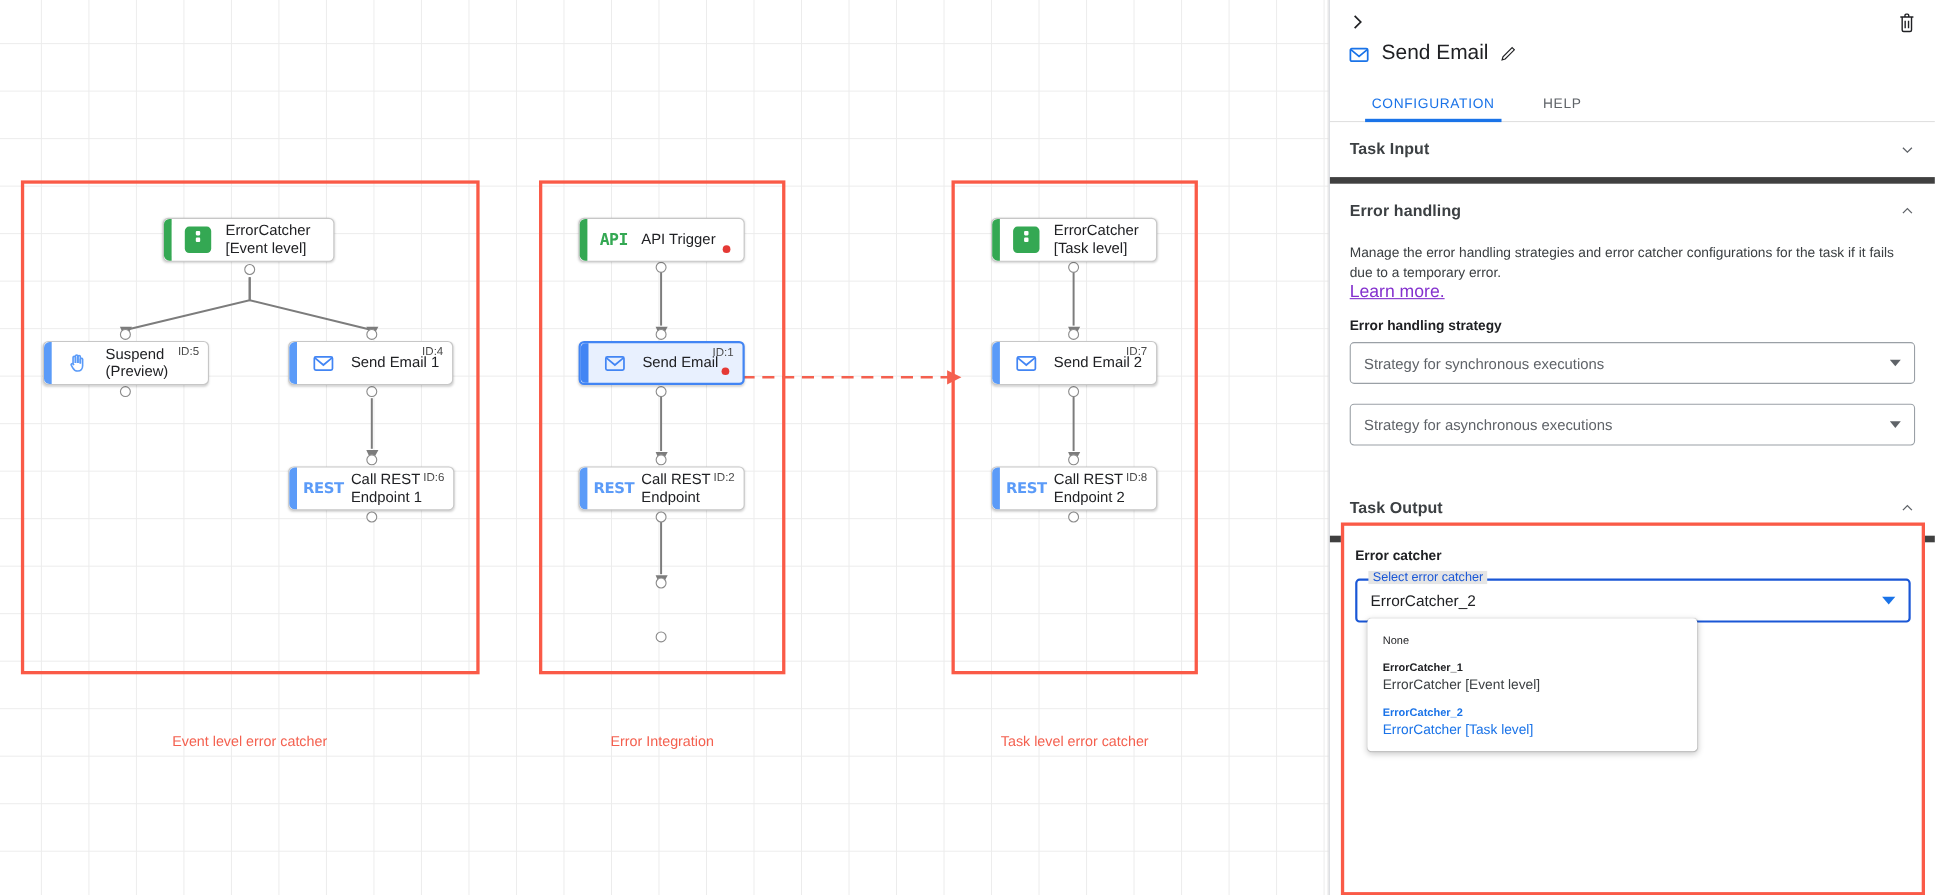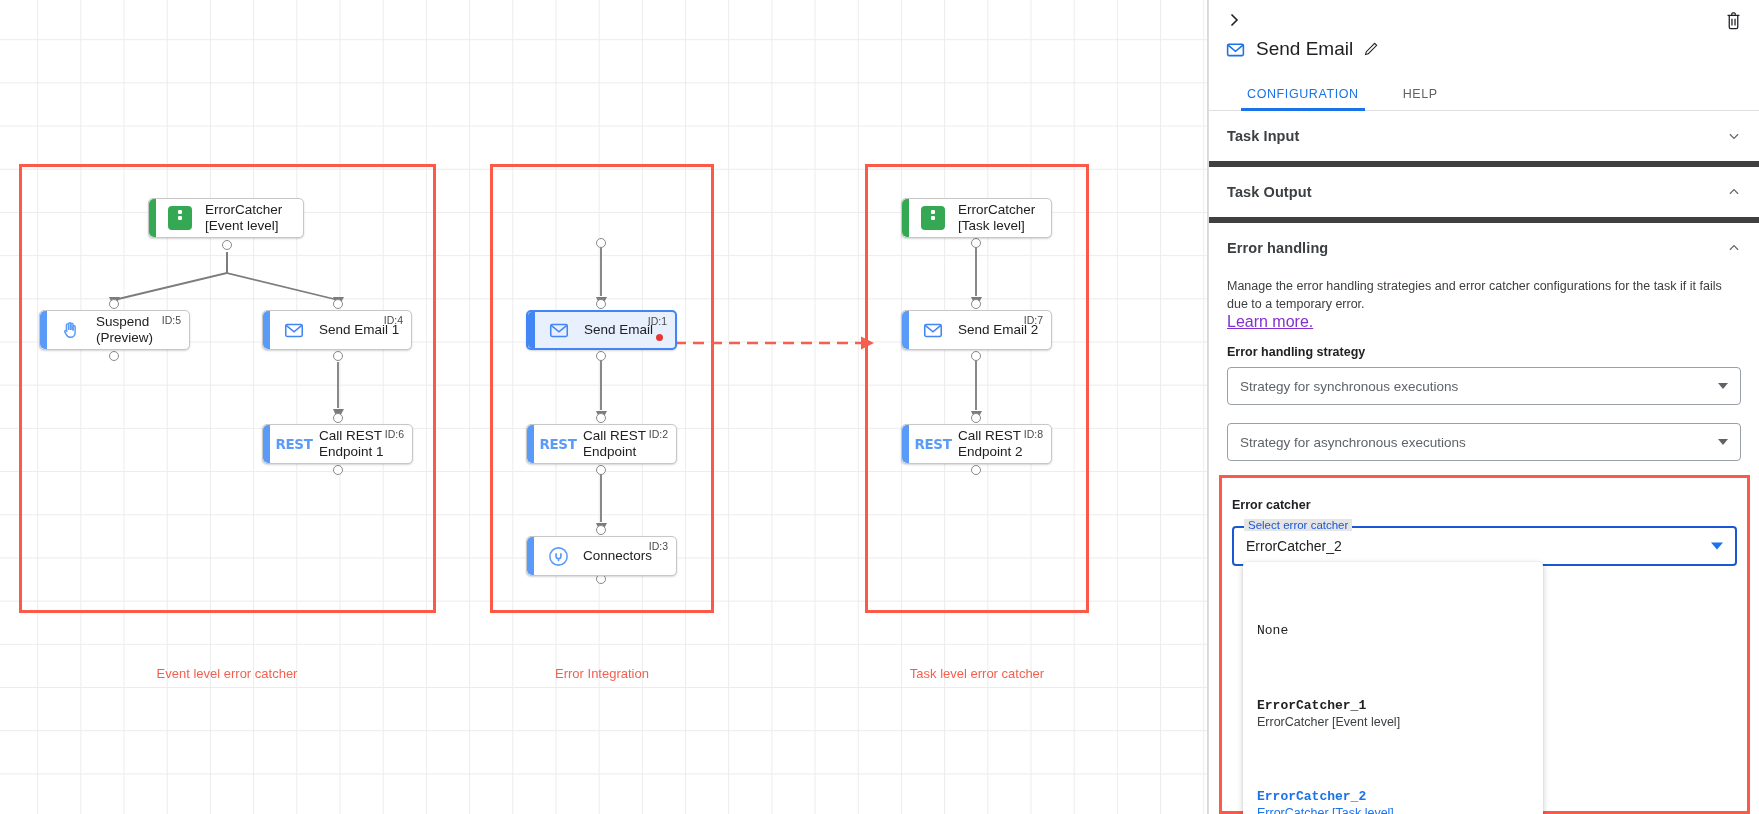--- a/index.html
+++ b/index.html
@@ -208,21 +208,21 @@
     width:0;height:0;border-left:6px solid transparent;border-right:6px solid transparent;
     border-top:7px solid #1a73e8;
   }
   .menu {
     position:absolute; left: 21px; top: 84px; width: 300px; background:#fff;
     border-radius: 4px; box-shadow: 0 2px 6px rgba(0,0,0,.22), 0 0 1px rgba(0,0,0,.2);
     padding: 8px 0 6px 0;
   }
   .menu-item { padding: 7px 14px; cursor:pointer; }
   .mi-title {
-    font-size: 13px; color:#202124; font-family:Liberation Mono, monospace;margin-top:46px;
+    font-size: 10px; color:#202124; font-family:Liberation Sans, sans-serif;
   }
   .mi-title.bold { font-weight:700; }
   .mi-sub {
     font-size: 12.5px; color:#3c4043; margin-top: 2px;
     font-family:"Liberation Sans", sans-serif;
   }
   .menu-item.sel .mi-title, .menu-item.sel .mi-sub { color:#1a73e8; }
   .menu-item.sel .mi-title { font-weight:700; }
   .menu-action {
     padding: 10px 14px 4px 14px; font-size: 12.5px; color:#1a73e8; font-weight:700;
@@ -338,20 +338,28 @@
     <div class="node blue" style="left:262px;top:424px;width:151px;">
       <div class="accent"></div>
       <div class="ico">
           <span class="rest-txt">REST</span>
         </div>
       <div class="ttl">Call REST
 Endpoint 1</div>
       <div class="idtag">ID:6</div>
     </div>
 
+    <div class="node green" style="left:526px;top:198px;width:151px;">
+      <div class="accent"></div>
+      <div class="ico">
+          <span class="api-txt">API</span>
+        </div>
+      <div class="ttl">API Trigger</div>
+      <div class="errdot"></div>
+    </div>
 
     <div class="node blue selected" style="left:526px;top:310px;width:151px;">
       <div class="accent"></div>
       <div class="ico">
         <svg width="22" height="22" viewBox="0 0 24 24" fill="none" stroke="#4285f4" stroke-width="1.7">
           <rect x="3" y="6" width="18" height="13" rx="1.5"></rect>
           <path d="M3.5 7l8.5 7 8.5-7"></path>
         </svg>
       </div>
       <div class="ttl">Send Email</div>
@@ -362,32 +370,20 @@
     <div class="node blue" style="left:526px;top:424px;width:151px;">
       <div class="accent"></div>
       <div class="ico">
           <span class="rest-txt">REST</span>
         </div>
       <div class="ttl">Call REST
 Endpoint</div>
       <div class="idtag">ID:2</div>
     </div>
 
-    <div class="node blue" style="left:526px;top:536px;width:151px;">
-      <div class="accent"></div>
-      <div class="ico">
-        <svg width="23" height="23" viewBox="0 0 24 24" fill="none" stroke="#5b9bf8" stroke-width="1.6">
-          <circle cx="12" cy="12" r="9"></circle>
-          <path d="M9.5 8.5v3.2a2.5 2.5 0 0 0 5 0V8.5" stroke-width="1.8"></path>
-          <path d="M12 14.2V17"></path>
-        </svg>
-      </div>
-      <div class="ttl">Connectors</div>
-      <div class="idtag">ID:3</div>
-    </div>
 
     <div class="node green" style="left:901px;top:198px;width:151px;">
       <div class="accent"></div>
       <div class="ico">
         <span class="tile-green">
             <i></i>
           </span>
       </div>
       <div class="ttl">ErrorCatcher
 [Task level]</div>
@@ -459,56 +455,56 @@
       <div class="section-head">
         <span class="section-title">Task Input</span>
         <span class="chev">
           <svg width="14" height="14" viewBox="0 0 24 24" fill="none" stroke="#5f6368" stroke-width="2">
             <path d="M5 9l7 7 7-7"></path>
           </svg>
         </span>
       </div>
     </div>
 
+    <div class="section" style="border-bottom:none;">
+      <div class="section-head">
+        <span class="section-title">Error handling</span>
+        <span class="chev">
+          <svg width="14" height="14" viewBox="0 0 24 24" fill="none" stroke="#5f6368" stroke-width="2">
+            <path d="M5 15l7-7 7 7"></path>
+          </svg>
+        </span>
+      </div>
+
+      <div class="err-body">
+        <p class="err-desc">Manage the error handling strategies and error catcher configurations for the task if it fails due to a temporary error.</p>
+        <a class="learn">Learn more.</a>
+
+        <div class="field-label">Error handling strategy</div>
+
+        <div class="select">
+          <span class="sv">Strategy for synchronous executions</span>
+          <span class="caret"></span>
+        </div>
+
+        <div class="select">
+          <span class="sv">Strategy for asynchronous executions</span>
+          <span class="caret"></span>
+        </div>
+      </div>
+    </div>
+
     <div class="section">
       <div class="section-head">
         <span class="section-title">Task Output</span>
         <span class="chev">
           <svg width="14" height="14" viewBox="0 0 24 24" fill="none" stroke="#5f6368" stroke-width="2">
             <path d="M5 15l7-7 7 7"></path>
           </svg>
         </span>
-      </div>
-    </div>
-
-    <div class="section" style="border-bottom:none;">
-      <div class="section-head">
-        <span class="section-title">Error handling</span>
-        <span class="chev">
-          <svg width="14" height="14" viewBox="0 0 24 24" fill="none" stroke="#5f6368" stroke-width="2">
-            <path d="M5 15l7-7 7 7"></path>
-          </svg>
-        </span>
-      </div>
-
-      <div class="err-body">
-        <p class="err-desc">Manage the error handling strategies and error catcher configurations for the task if it fails due to a temporary error.</p>
-        <a class="learn">Learn more.</a>
-
-        <div class="field-label">Error handling strategy</div>
-
-        <div class="select">
-          <span class="sv">Strategy for synchronous executions</span>
-          <span class="caret"></span>
-        </div>
-
-        <div class="select">
-          <span class="sv">Strategy for asynchronous executions</span>
-          <span class="caret"></span>
-        </div>
       </div>
     </div>
 
     <div id="ec-block">
       <div class="ec-inner">
         <div class="ec-label">Error catcher</div>
 
         <div class="ec-select">
           <span class="ec-float-label">Select error catcher</span>
           <span class="ec-val">ErrorCatcher_2</span>

